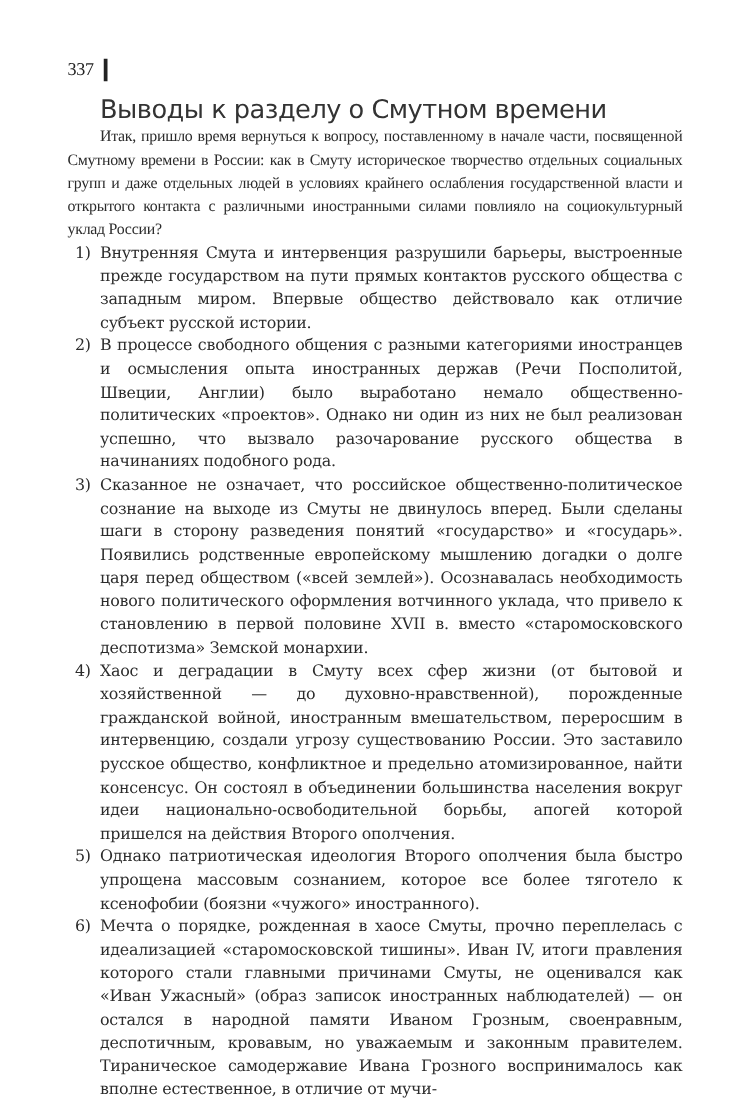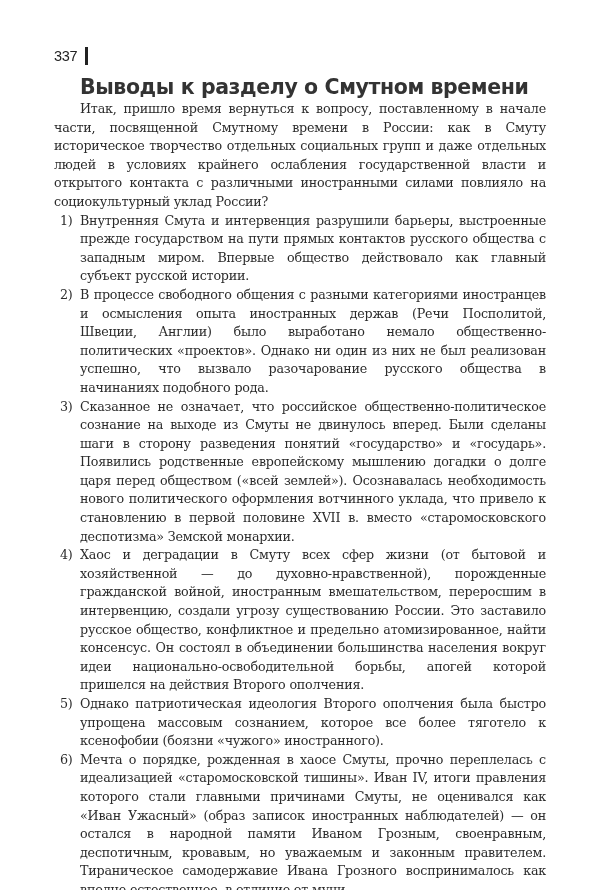--- a/index.html
+++ b/index.html
@@ -1,43 +1,43 @@
 <!DOCTYPE html>
 <html><head>
 <meta charset="utf-8">
 <style>
   html, body { margin:0; padding:0; }
   body { width:600px; height:890px; background:#ffffff; position:relative; overflow:hidden; color:#2a2a2a; }
   .page { position:absolute; left:54px; top:46px; width:492px; }
-  .running-head { display:flex; align-items:center; font-family:Liberation Sans, sans-serif; font-size:12.6px; color:#555; height:20px; white-space:nowrap; }
+  .running-head { display:flex; align-items:center; font-family:Liberation Serif, serif; font-size:12.6px; color:#555; height:20px; white-space:nowrap; }
   .running-head .pnum { color:#222; font-size:14.5px; letter-spacing:-0.3px; }
   .running-head .bar { display:inline-block; width:3px; height:18px; background:#222; margin:0 8px 0 8px; }
   .running-head .chap { font-size:11.9px; letter-spacing:-0.15px; color:#555; }
-  .section-title { font-family:"DejaVu Sans", sans-serif; font-weight:bold; font-size:20.5px; color:#333; margin:8px 0 0 26px; letter-spacing:-0.4px; line-height:26px; }
+  .section-title { font-family:"DejaVu Sans", sans-serif; font-weight:normal; font-size:20.5px; color:#333; margin:8px 0 0 26px; letter-spacing:-0.4px; line-height:26px; }
   .body { font-family:"DejaVu Serif", serif; font-size:12.7px; line-height:18.6px; color:#2b2b2b; text-align:justify; letter-spacing:-0.2px; }
-  .body p { margin:0; text-indent:26px; }
+  .body p { margin:0; text-indent:26px;font-family:Liberation Serif, serif; }
   .body ol { list-style:none; margin:0; padding:0; }
   .body li { position:relative; padding-left:26px; }
   .body li .num { position:absolute; left:6px; top:0; }
 </style>
 </head>
 <body>
 
 <div class="page">
   <div class="running-head">
     <span class="pnum">337</span>
     <span class="bar"></span>
   </div>
 
   <h2 class="section-title">Выводы к разделу о Смутном времени</h2>
 
   <div class="body">
     <p>Итак, пришло время вернуться к вопросу, поставленному в начале части, посвященной Смутному времени в России: как в Смуту историческое творчество отдельных социальных групп и даже отдельных людей в условиях крайнего ослабления государственной власти и открытого контакта с различными иностранными силами повлияло на социокультурный уклад России?</p>
     <ol>
-      <li><span class="num">1)</span><span>Внутренняя Смута и интервенция разрушили барьеры, выстроенные прежде государством на пути прямых контактов русского общества с западным миром. Впервые общество действовало как главный субъект русской истории.</span></li>
+      <li><span class="num">1)</span><span>Внутренняя Смута и интервенция разрушили барьеры, выстроенные прежде государством на пути прямых контактов русского общества с западным миром. Впервые общество действовало как отличие субъект русской истории.</span></li>
       <li><span class="num">2)</span><span>В процессе свободного общения с разными категориями иностранцев и осмысления опыта иностранных держав (Речи Посполитой, Швеции, Англии) было выработано немало общественно-политических «проектов». Однако ни один из них не был реализован успешно, что вызвало разочарование русского общества в начинаниях подобного рода.</span></li>
       <li><span class="num">3)</span><span>Сказанное не означает, что российское общественно-политическое сознание на выходе из Смуты не двинулось вперед. Были сделаны шаги в сторону разведения понятий «государство» и «государь». Появились родственные европейскому мышлению догадки о долге царя перед обществом («всей землей»). Осознавалась необходимость нового политического оформления вотчинного уклада, что привело к становлению в первой половине XVII в. вместо «старомосковского деспотизма» Земской монархии.</span></li>
       <li><span class="num">4)</span><span>Хаос и деградации в Смуту всех сфер жизни (от бытовой и хозяйственной — до духовно-нравственной), порожденные гражданской войной, иностранным вмешательством, переросшим в интервенцию, создали угрозу существованию России. Это заставило русское общество, конфликтное и предельно атомизированное, найти консенсус. Он состоял в объединении большинства населения вокруг идеи национально-освободительной борьбы, апогей которой пришелся на действия Второго ополчения.</span></li>
       <li><span class="num">5)</span><span>Однако патриотическая идеология Второго ополчения была быстро упрощена массовым сознанием, которое все более тяготело к ксенофобии (боязни «чужого» иностранного).</span></li>
       <li><span class="num">6)</span><span>Мечта о порядке, рожденная в хаосе Смуты, прочно переплелась с идеализацией «старомосковской тишины». Иван IV, итоги правления которого стали главными причинами Смуты, не оценивался как «Иван Ужасный» (образ записок иностранных наблюдателей) — он остался в народной памяти Иваном Грозным, своенравным, деспотичным, кровавым, но уважаемым и законным правителем. Тираническое самодержавие Ивана Грозного воспринималось как вполне естественное, в отличие от мучи-</span></li>
     </ol>
   </div>
 </div>
 
 </body></html>

